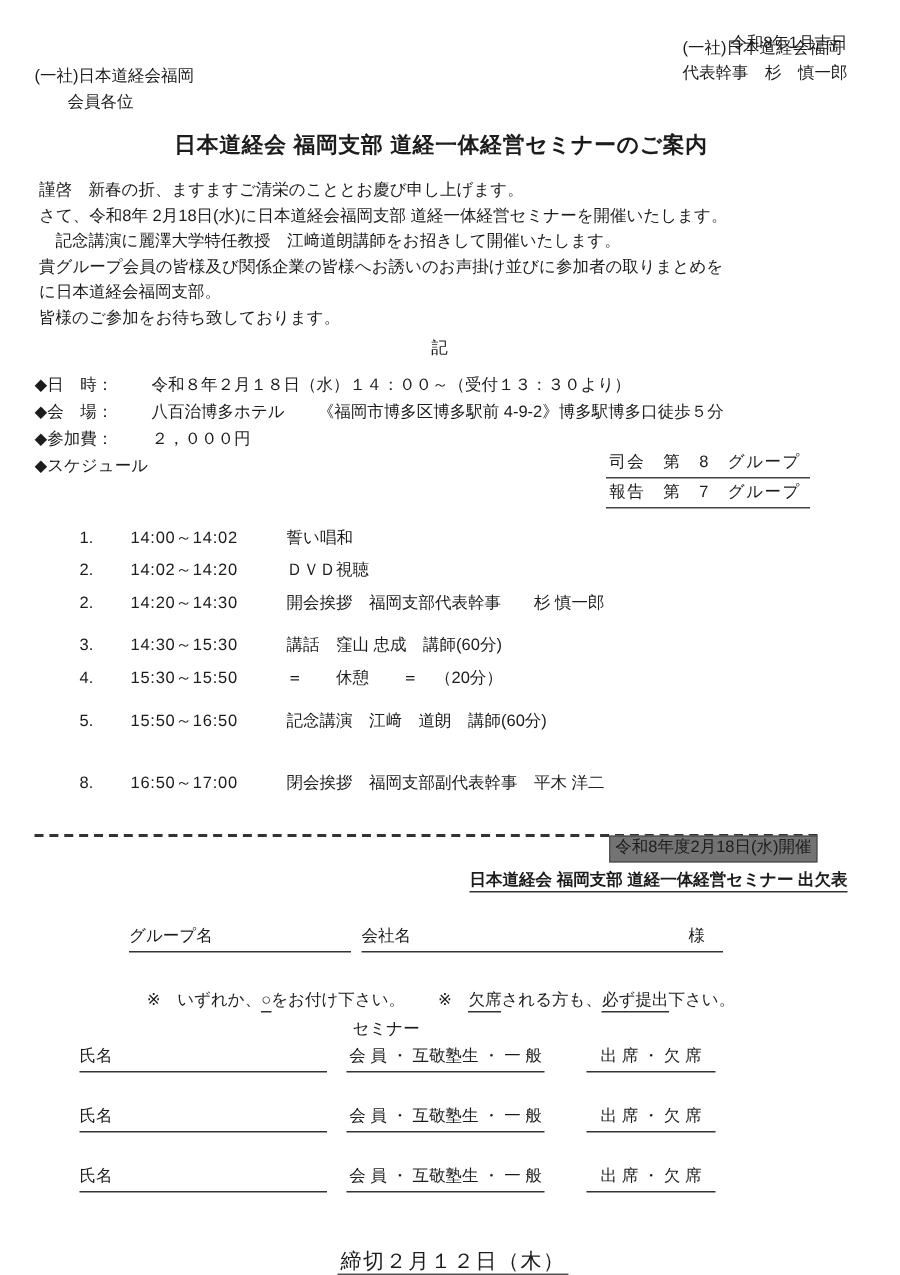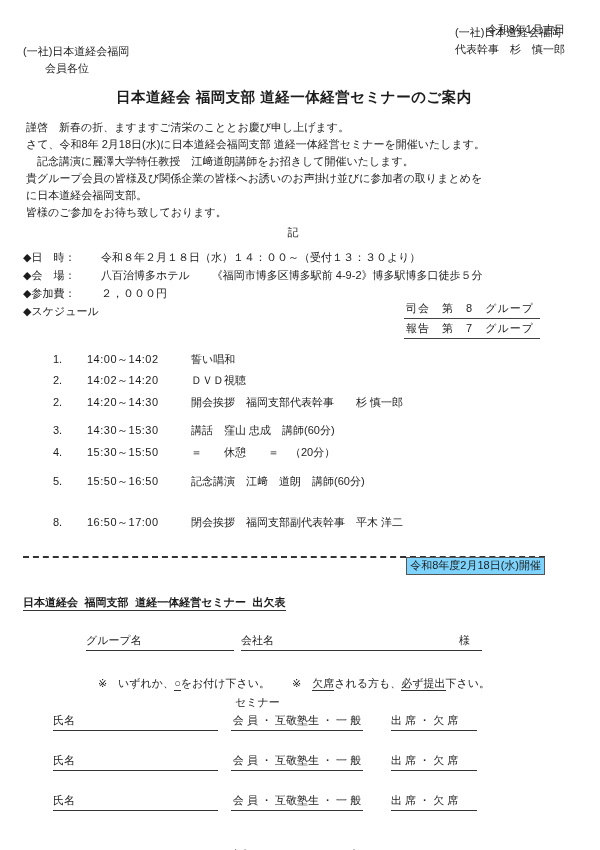--- a/index.html
+++ b/index.html
@@ -31,37 +31,37 @@
   .s-row { display:flex; line-height:13px; }
   .s-no { width:34px; margin-left:30px; flex:none; }
   .s-time { width:104px; flex:none; letter-spacing:0.5px; }
   .s-content { flex:1; }
   .mb-8 { margin-bottom:8px; } .mb-9 { margin-bottom:9px; }
   .mb-15 { margin-bottom:15px; } .mb-16 { margin-bottom:16px; } .mb-28 { margin-bottom:28px; }
   .cut-section { position:relative; margin-top:27px; }
   .cutline { border-top:2px dashed #333; margin-right:20px; height:0; }
   .held-box {
     position:absolute; right:20px; top:1px; border:1px solid #555;
-    padding:0 3px 1px 3px; background:#7dd3fc; white-space:nowrap;
+    padding:0 3px 1px 3px; background:#737373; white-space:nowrap;
   }
-  .form-title { text-align:left; font-weight:bold; margin-top:38px;font-family:Liberation Mono, monospace; }
+  .form-title { text-align:right; font-weight:bold; margin-top:22px; }
   .form-title span { border-bottom:1px solid #333; padding-bottom:1px; }
   .group-row { display:flex; margin-top:22px; margin-left:63px; }
   .blank-u { border-bottom:1px solid #333; padding-bottom:2px; }
   .group-name { width:148px; flex:none; }
   .company { width:241px; flex:none; margin-left:7px; display:flex; justify-content:space-between; }
   .company .sama { margin-right:12px; }
   .notes-row { text-align:center; margin-top:25px; }
   .useg { border-bottom:1px solid #333; padding-bottom:1px; }
   .seminar-head { margin-top:4px; margin-left:212px; }
   .att-row { display:flex; margin-top:3px; margin-left:30px; }
   .att-row.gap { margin-top:22px; }
   .name-blank { width:165px; flex:none; }
   .member-col { width:132px; flex:none; margin-left:13px; text-align:center; }
-  .attend-col { width:86px; flex:none; margin-left:28px; text-align:left; }
+  .attend-col { width:86px; flex:none; margin-left:28px; text-align:center; }
   .footer-row { display:flex; justify-content:center; align-items:baseline; margin-top:38px; }
   .deadline { font-size:14px; margin-left:16px; border-bottom:3px double #555; padding:0 2px 1px 2px; letter-spacing:1px; }
 </style>
 </head>
 <body>
 
 <div class="page">
 
   <div class="right">令和8年1月吉日</div>
 

